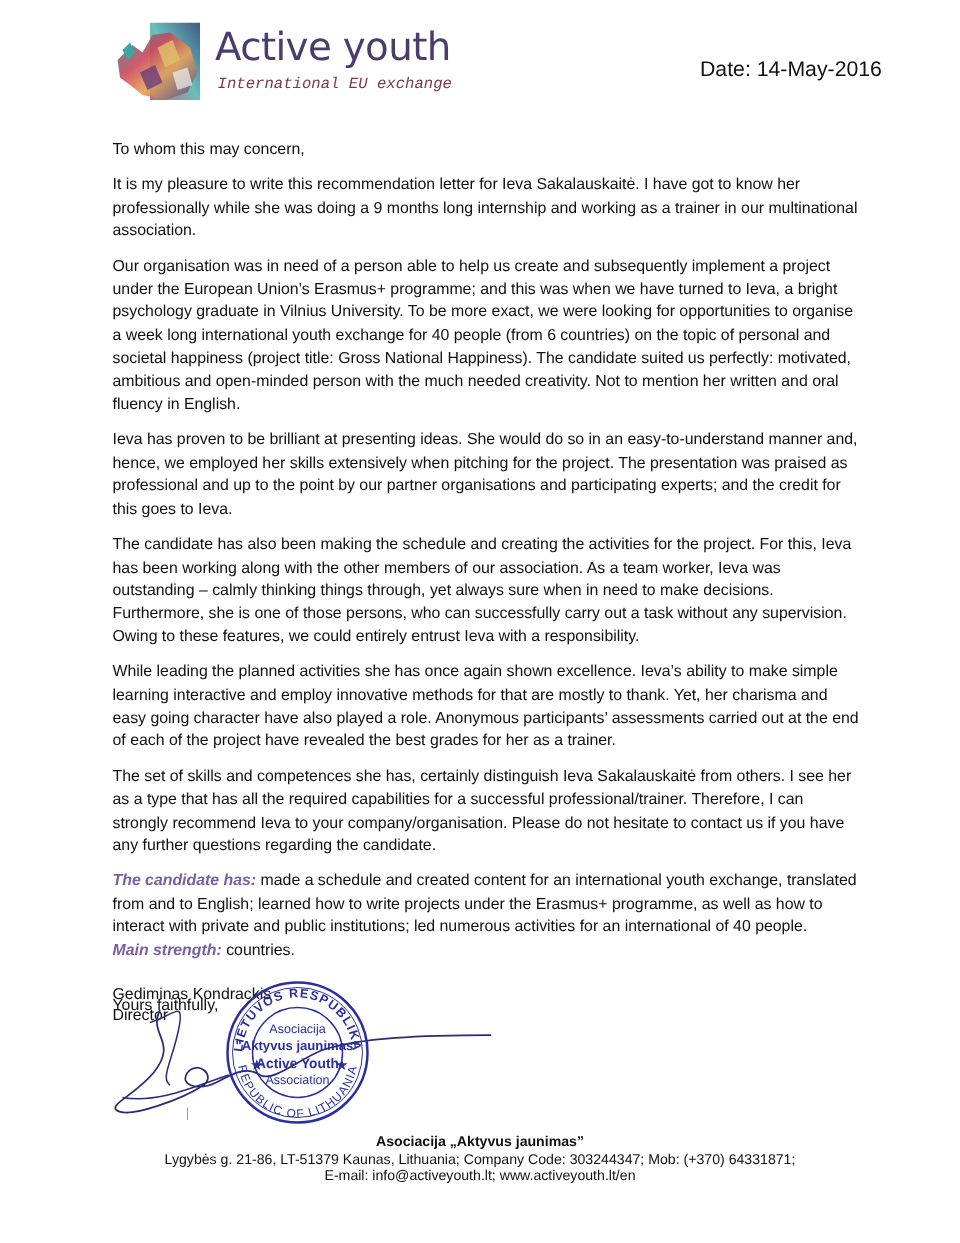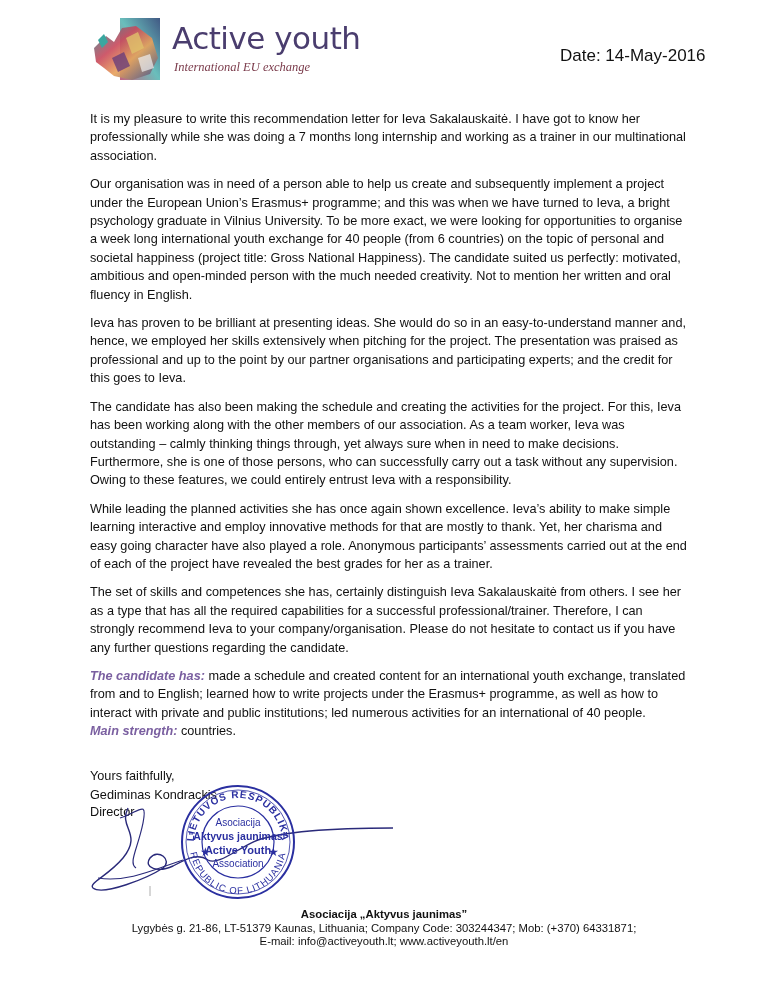--- a/index.html
+++ b/index.html
@@ -8,21 +8,21 @@
     font-family: "Liberation Sans", sans-serif; color: #111;
   }
   .logo { position: absolute; left: 92px; top: 18px; width: 250px; height: 66px; }
   .logo-map { position: absolute; left: 0; top: 0; width: 70px; height: 64px; }
   .logo-title {
     position: absolute; left: 80px; top: 2px; font-size: 31px; color: #4a3d6e;
     font-family: "DejaVu Sans", sans-serif; letter-spacing: -0.5px; white-space: nowrap;
   }
   .logo-sub {
     position: absolute; left: 82px; top: 42px; font-size: 12.5px; color: #7a3a4a;
-    font-family: Liberation Serif, serif; font-style: italic; white-space: nowrap;
+    font-family: Liberation Mono, monospace; font-style: italic; white-space: nowrap;
   }
   .date { position: absolute; left: 560px; top: 46px; font-size: 17px; white-space: nowrap; }
 
   .body-text {
     position: absolute; left: 90px; top: 110px; width: 600px;
     font-size: 12.7px; line-height: 18.4px;
   }
   .body-text p { margin: 0 0 10px 0; }
   .label { color: #7a5fa0; font-weight: bold; font-style: italic; }
 
@@ -61,21 +61,22 @@
     <polygon points="20,40 32,34 38,48 26,54" fill="#6a3d7a" opacity="0.8"></polygon>
     <polygon points="46,40 58,36 62,50 50,54" fill="#f0f0f0" opacity="0.7"></polygon>
   </svg>
   <div class="logo-title">Active youth</div>
   <div class="logo-sub">International EU exchange</div>
 </div>
 
 <div class="date">Date: 14-May-2016</div>
 
 <div class="body-text">
-  <p>It is my pleasure to write this recommendation letter for Ieva Sakalauskaitė. I have got to know her professionally while she was doing a 7 months long internship and working as a trainer in our multinational association.</p>
+  <p>To whom this may concern,</p>
+  <p>It is my pleasure to write this recommendation letter for Ieva Sakalauskaitė. I have got to know her professionally while she was doing a 9 months long internship and working as a trainer in our multinational association.</p>
   <p>Our organisation was in need of a person able to help us create and subsequently implement a project under the European Union’s Erasmus+ programme; and this was when we have turned to Ieva, a bright psychology graduate in Vilnius University. To be more exact, we were looking for opportunities to organise a week long international youth exchange for 40 people (from 6 countries) on the topic of personal and societal happiness (project title: Gross National Happiness). The candidate suited us perfectly: motivated, ambitious and open-minded person with the much needed creativity. Not to mention her written and oral fluency in English.</p>
   <p>Ieva has proven to be brilliant at presenting ideas. She would do so in an easy-to-understand manner and, hence, we employed her skills extensively when pitching for the project. The presentation was praised as professional and up to the point by our partner organisations and participating experts; and the credit for this goes to Ieva.</p>
   <p>The candidate has also been making the schedule and creating the activities for the project. For this, Ieva has been working along with the other members of our association. As a team worker, Ieva was outstanding – calmly thinking things through, yet always sure when in need to make decisions. Furthermore, she is one of those persons, who can successfully carry out a task without any supervision. Owing to these features, we could entirely entrust Ieva with a responsibility.</p>
   <p>While leading the planned activities she has once again shown excellence. Ieva’s ability to make simple learning interactive and employ innovative methods for that are mostly to thank. Yet, her charisma and easy going character have also played a role. Anonymous participants’ assessments carried out at the end of each of the project have revealed the best grades for her as a trainer.</p>
   <p>The set of skills and competences she has, certainly distinguish Ieva Sakalauskaitė from others. I see her as a type that has all the required capabilities for a successful professional/trainer. Therefore, I can strongly recommend Ieva to your company/organisation. Please do not hesitate to contact us if you have any further questions regarding the candidate.</p>
   <p style="margin-bottom:26px;">
     <span class="label">The candidate has:</span><span> made a schedule and created content for an international youth exchange, translated from and to English; learned how to write projects under the Erasmus+ programme, as well as how to interact with private and public institutions; led numerous activities for an international of 40 people.</span><br>
     <span class="label">Main strength:</span><span> countries.</span>
   </p>
   <p>Yours faithfully,</p>

